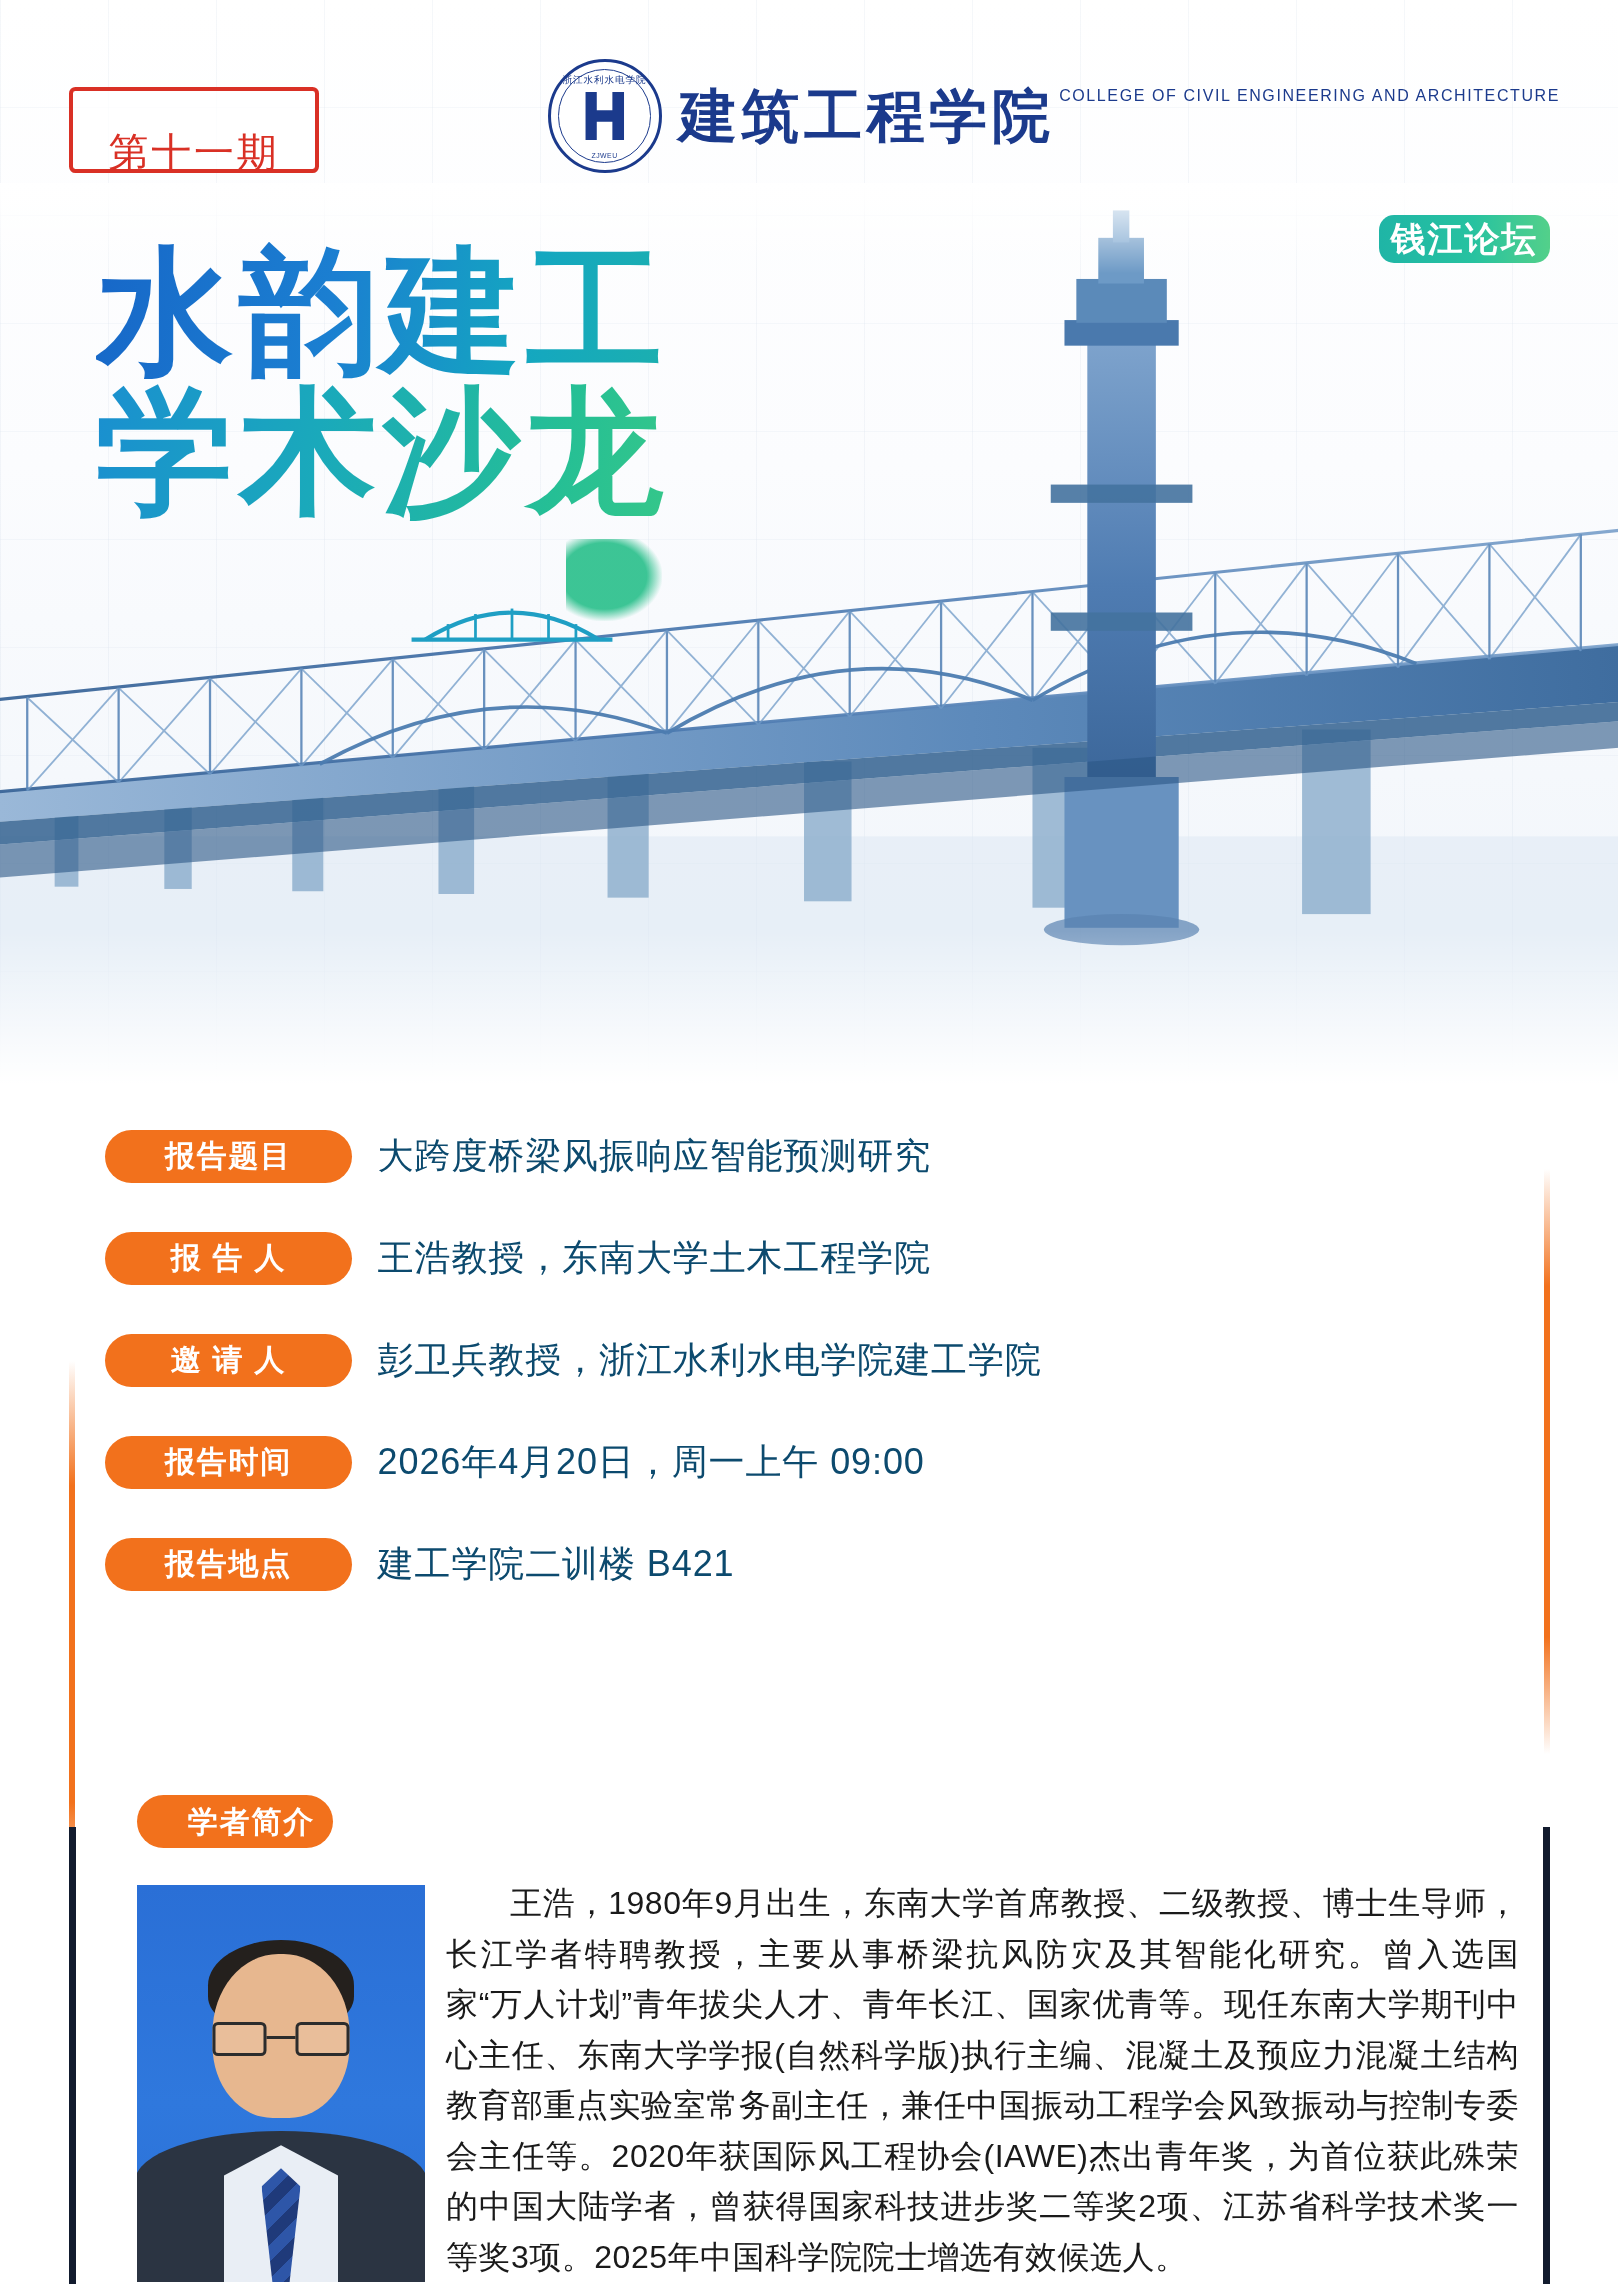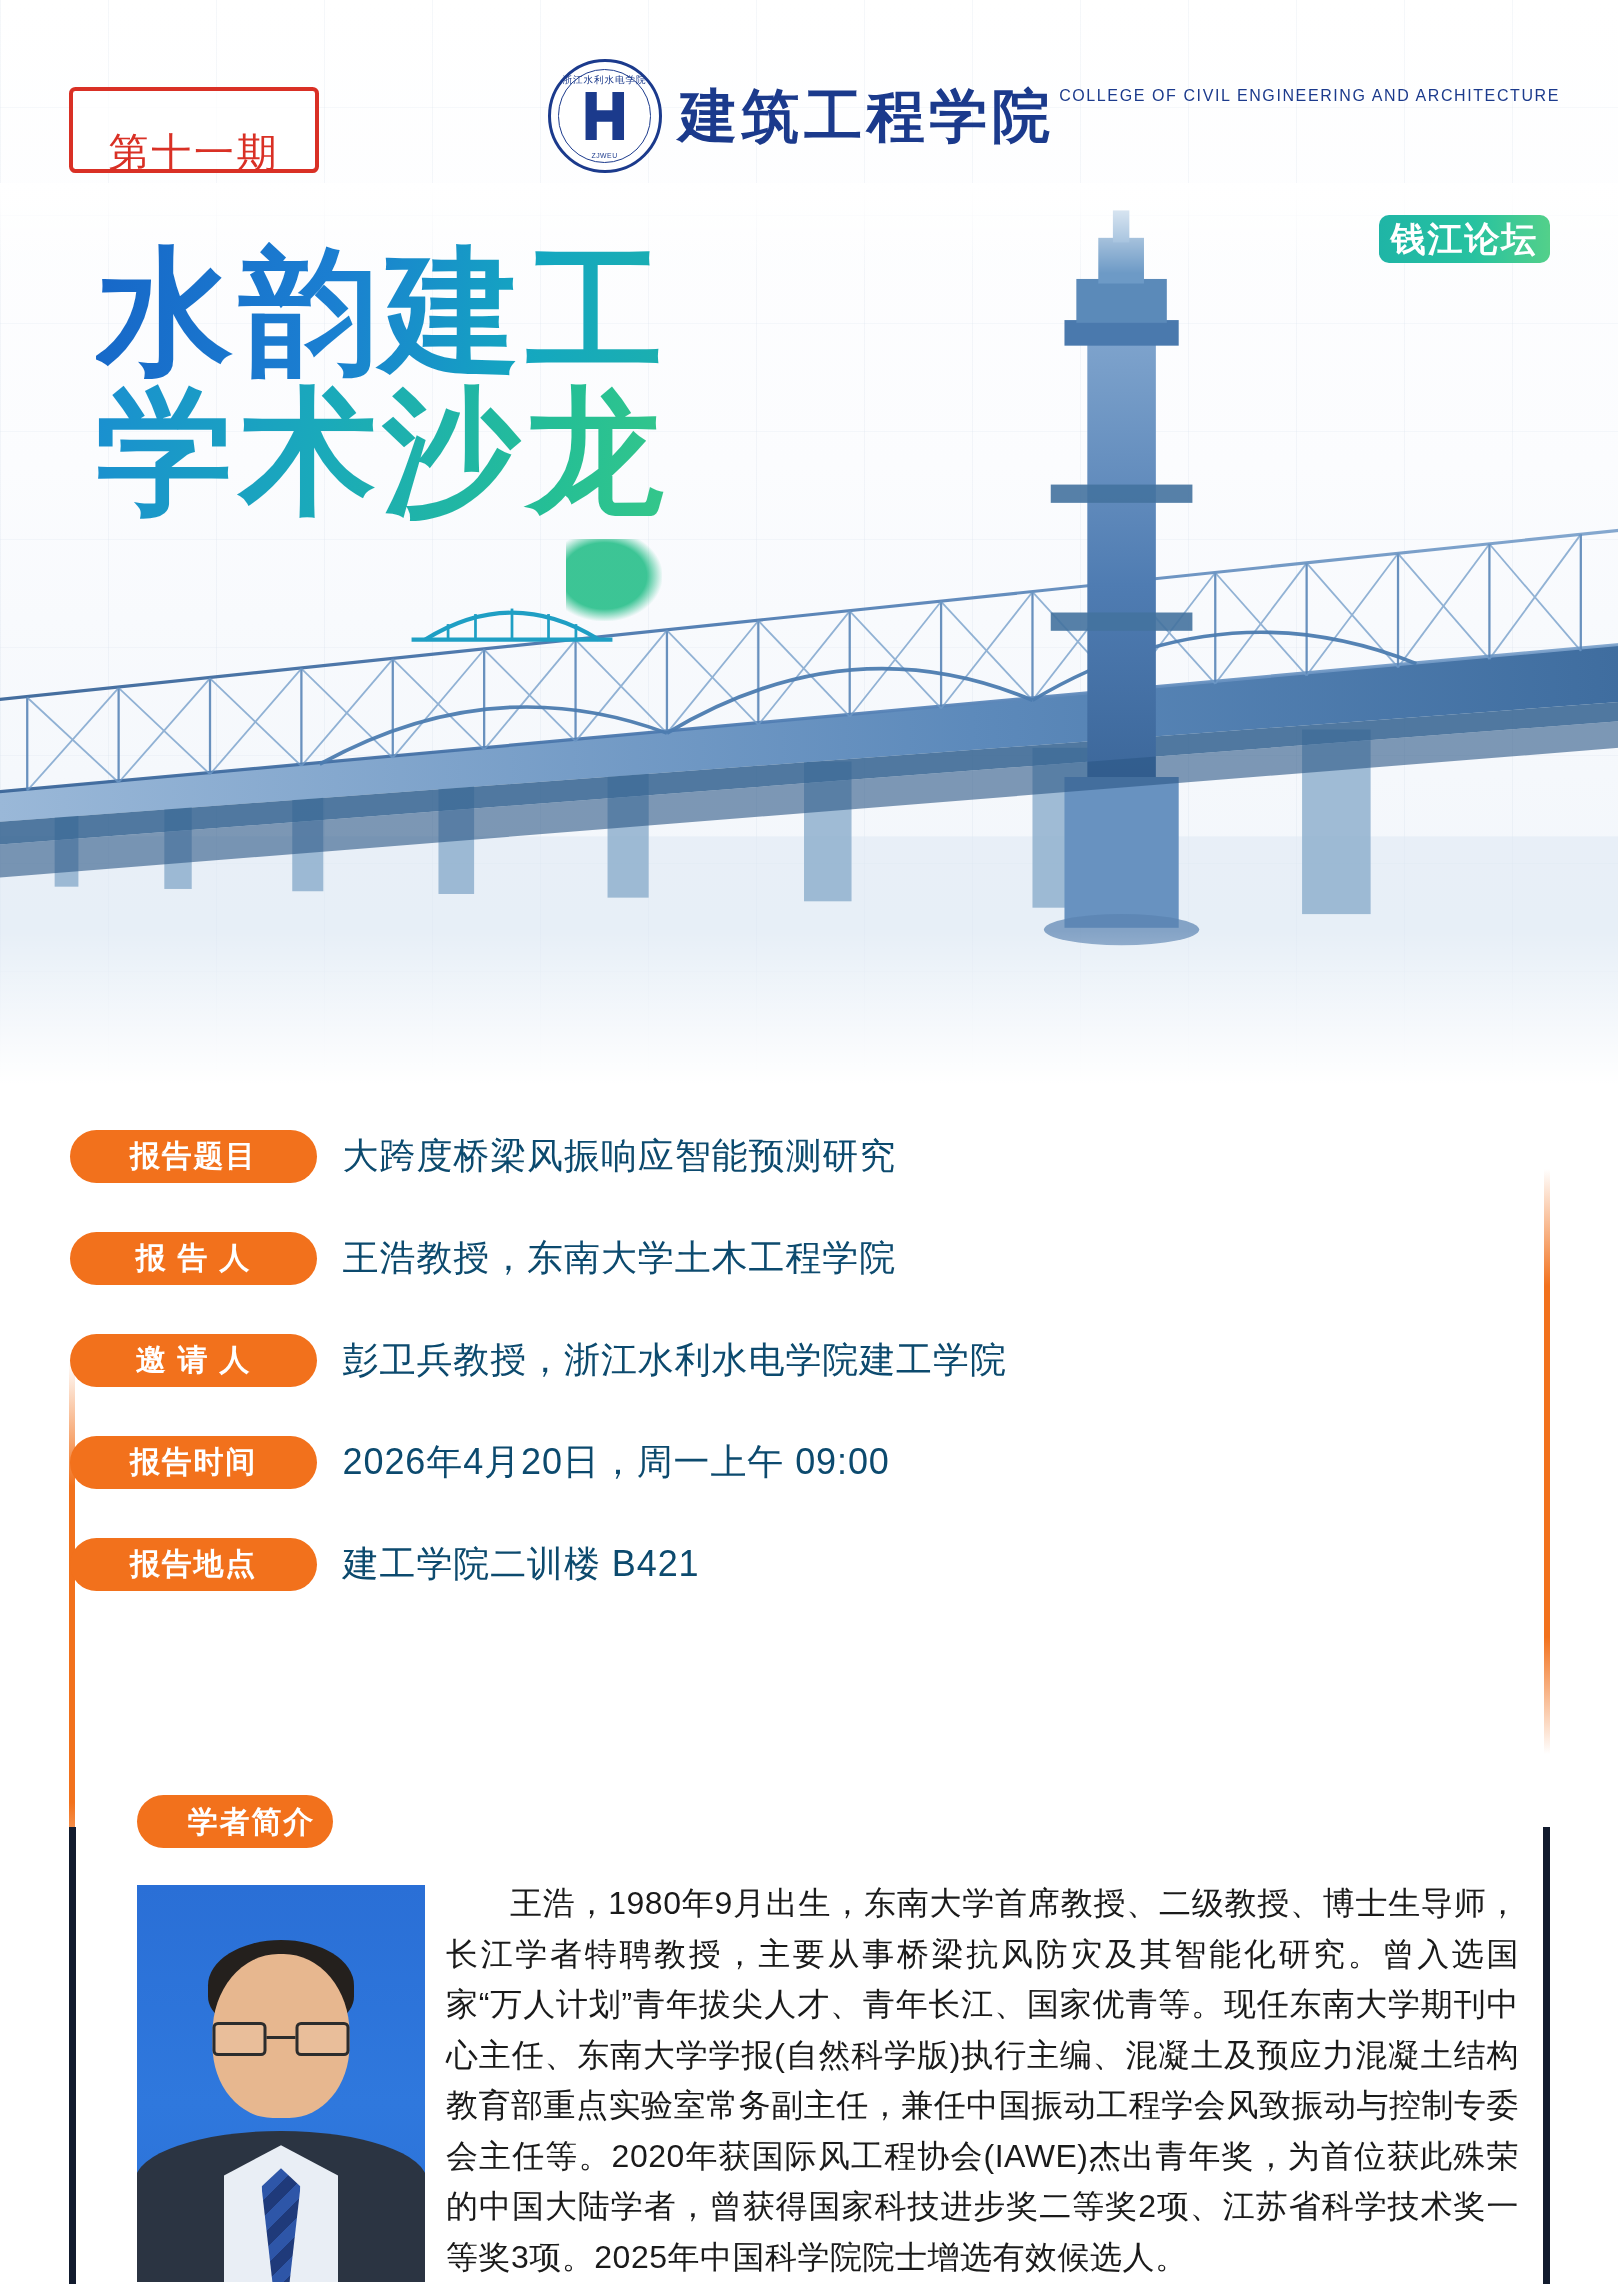--- a/index.html
+++ b/index.html
@@ -147,21 +147,21 @@
     white-space: nowrap;
   }
 
   
   .forum-chip {
     position: absolute;
     right: 69px;
     top: 215px;
     padding: 6.4px 12px;
     background: linear-gradient(90deg, #1fb5a6 0%, #27c2a0 55%, #53d08a 100%);
-    border-radius: 10px;
+    border-radius: 15px;
   }
   .forum-chip-text {
     color: #ffffff;
     font-size: 35px;
     font-weight: bold;
     letter-spacing: 1.8px;
     line-height: 1;
     white-space: nowrap;
   }
 
@@ -214,21 +214,21 @@
   .info-block {
     position: absolute;
     left: 0;
     top: 1105px;
     width: 1619px;
   }
   .info-row {
     display: flex;
     align-items: center;
     height: 102px;
-    padding-left: 70px;
+    padding-left: 105px;
   }
   .pill {
     flex: 0 0 auto;
     min-width: 247px;
     height: 53px;
     background: #f2711c;
     border-radius: 27px;
     display: flex;
     align-items: center;
     justify-content: center;

